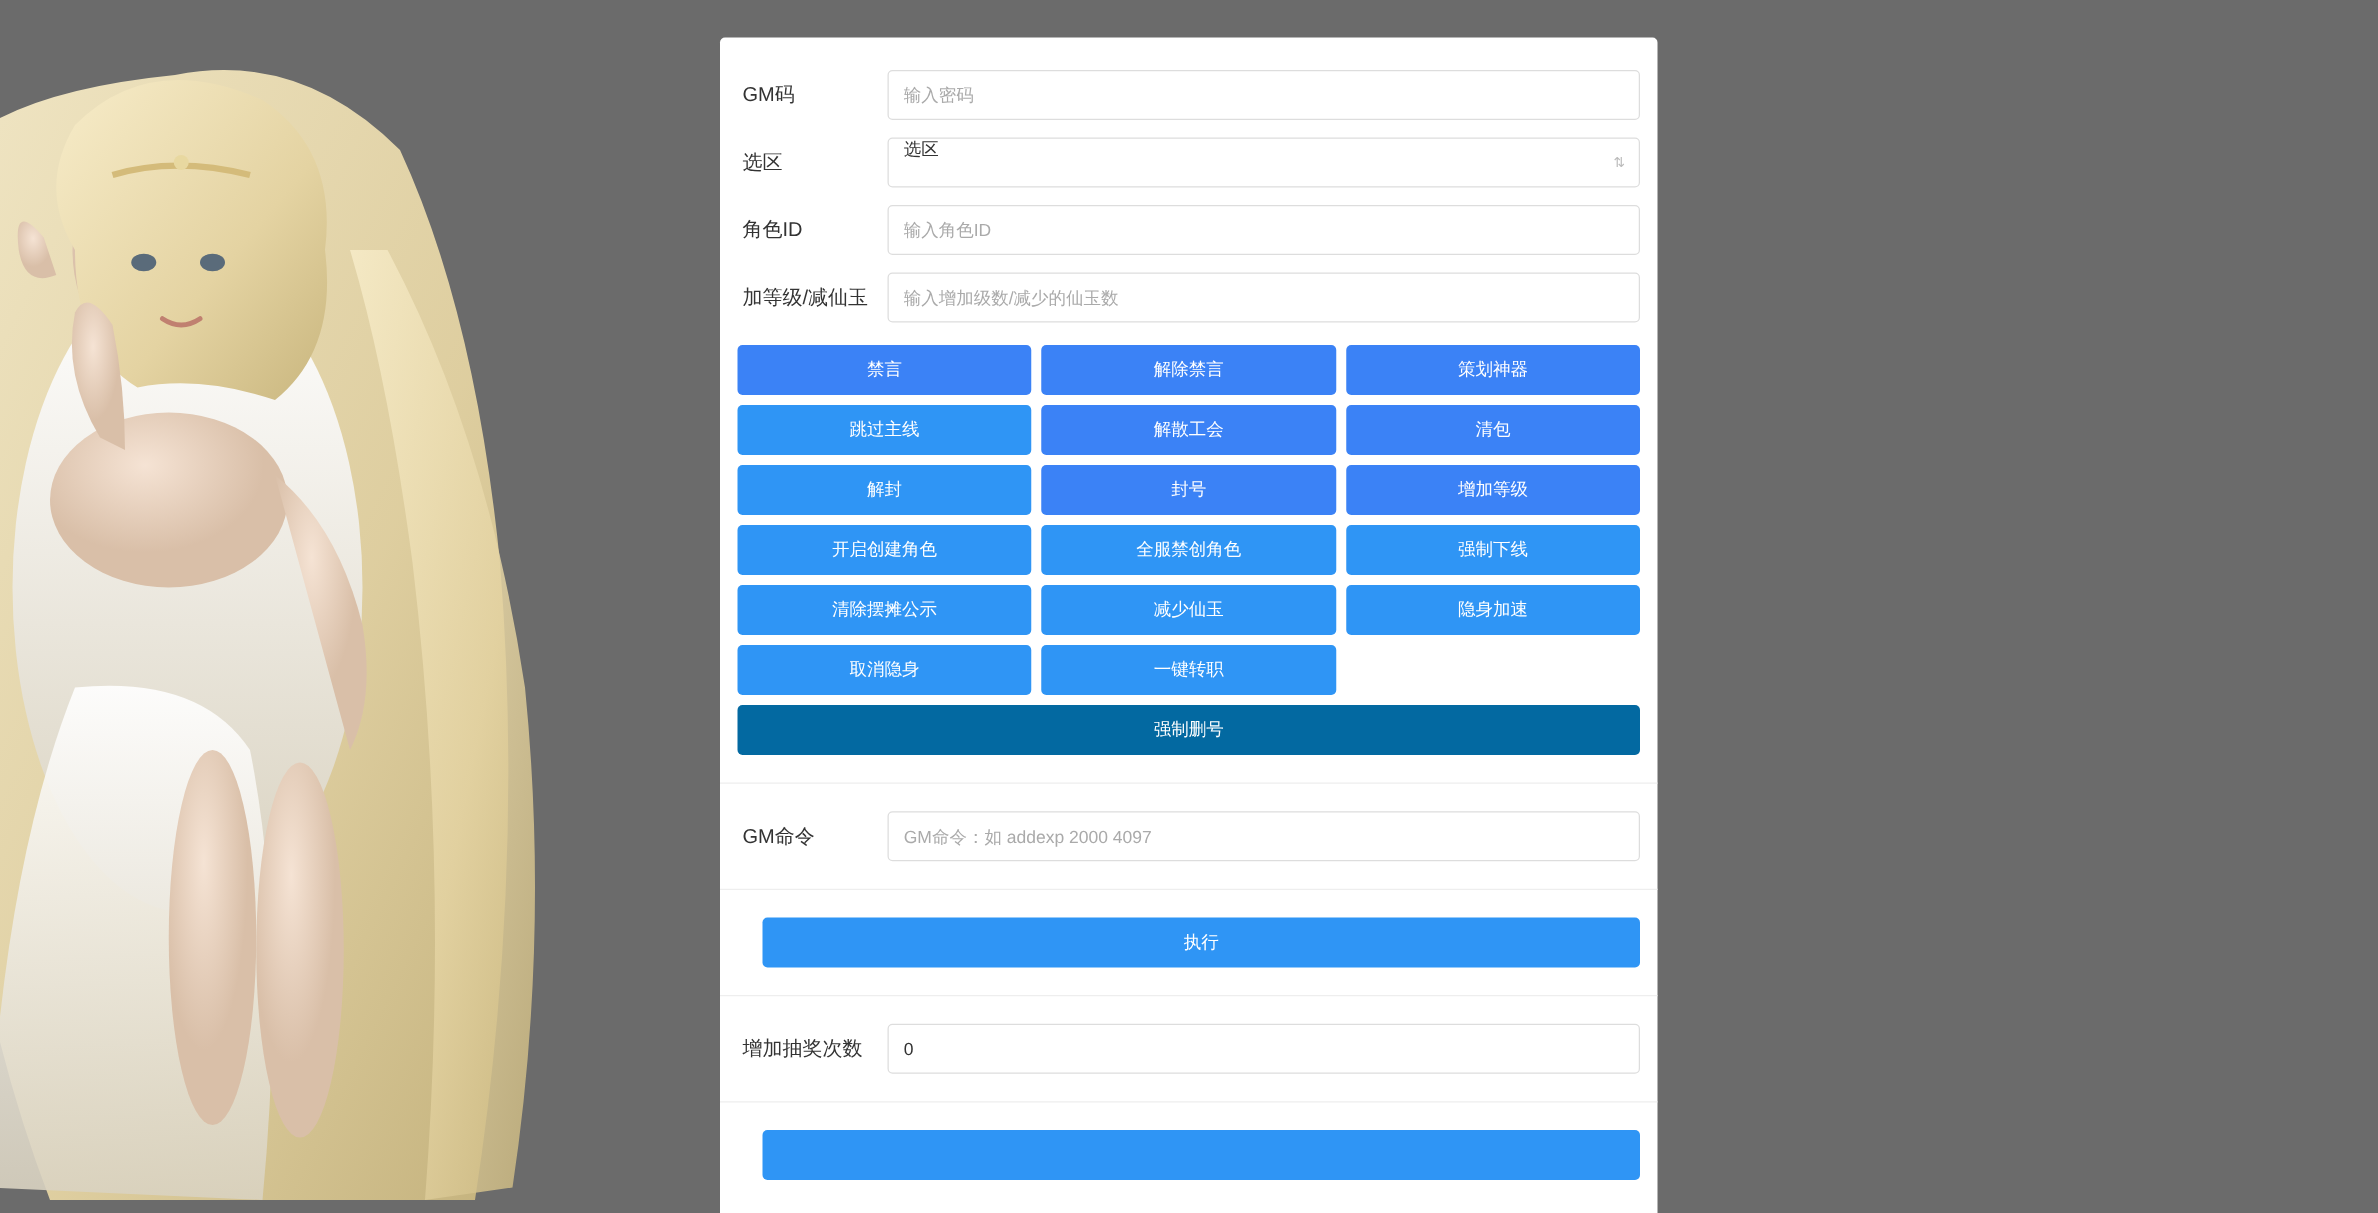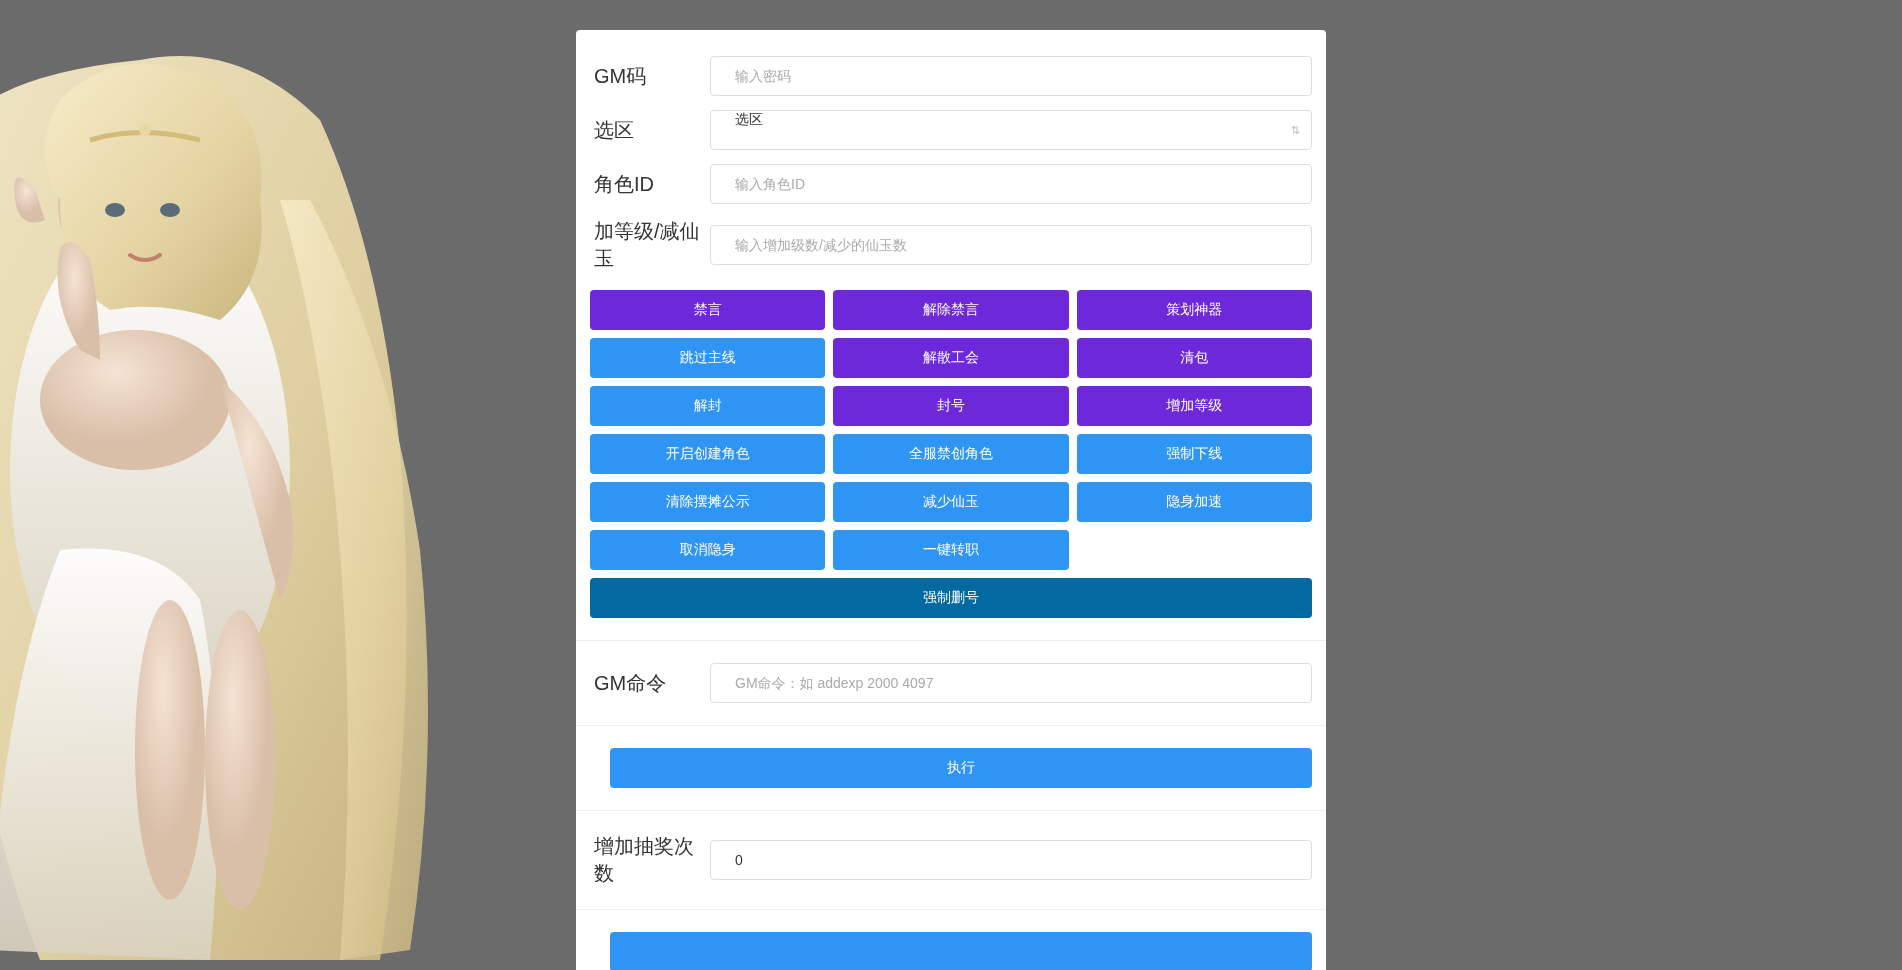--- a/index.html
+++ b/index.html
@@ -34,30 +34,30 @@
   font-weight: 500;
 }
 .header-stats span { margin: 0 10px; }
 .form-row {
   display: flex;
   align-items: center;
   margin-bottom: 14px;
 }
 .form-label {
   width: 120px;
-  font-size: 20px;
+  font-size: 16px;
   color: #333;
   padding-left: 4px;
 }
 .form-control {
   flex: 1;
   height: 40px;
   border: 1px solid #ddd;
   border-radius: 4px;
-  padding: 0 24px;
+  padding: 0 12px;
   font-size: 14px;
   color: #333;
   outline: none;
   background: #fff;
 }
 .form-control::placeholder { color: #aaa; }
 .select-wrap {
   flex: 1;
   position: relative;
 }
@@ -86,21 +86,21 @@
   height: 40px;
   border: none;
   border-radius: 4px;
   color: #fff;
   font-size: 14px;
   cursor: pointer;
   display: flex;
   align-items: center;
   justify-content: center;
 }
-.btn-orange { background: #6d28d9; }
+.btn-orange { background: #3b82f6; }
 .btn-blue { background: #2f95f5; }
 .btn-red { background: #0369a1; }
 .btn-full {
   grid-column: 1 / -1;
 }
 .divider {
   height: 1px;
   background: #eee;
   margin: 22px -14px;
 }

